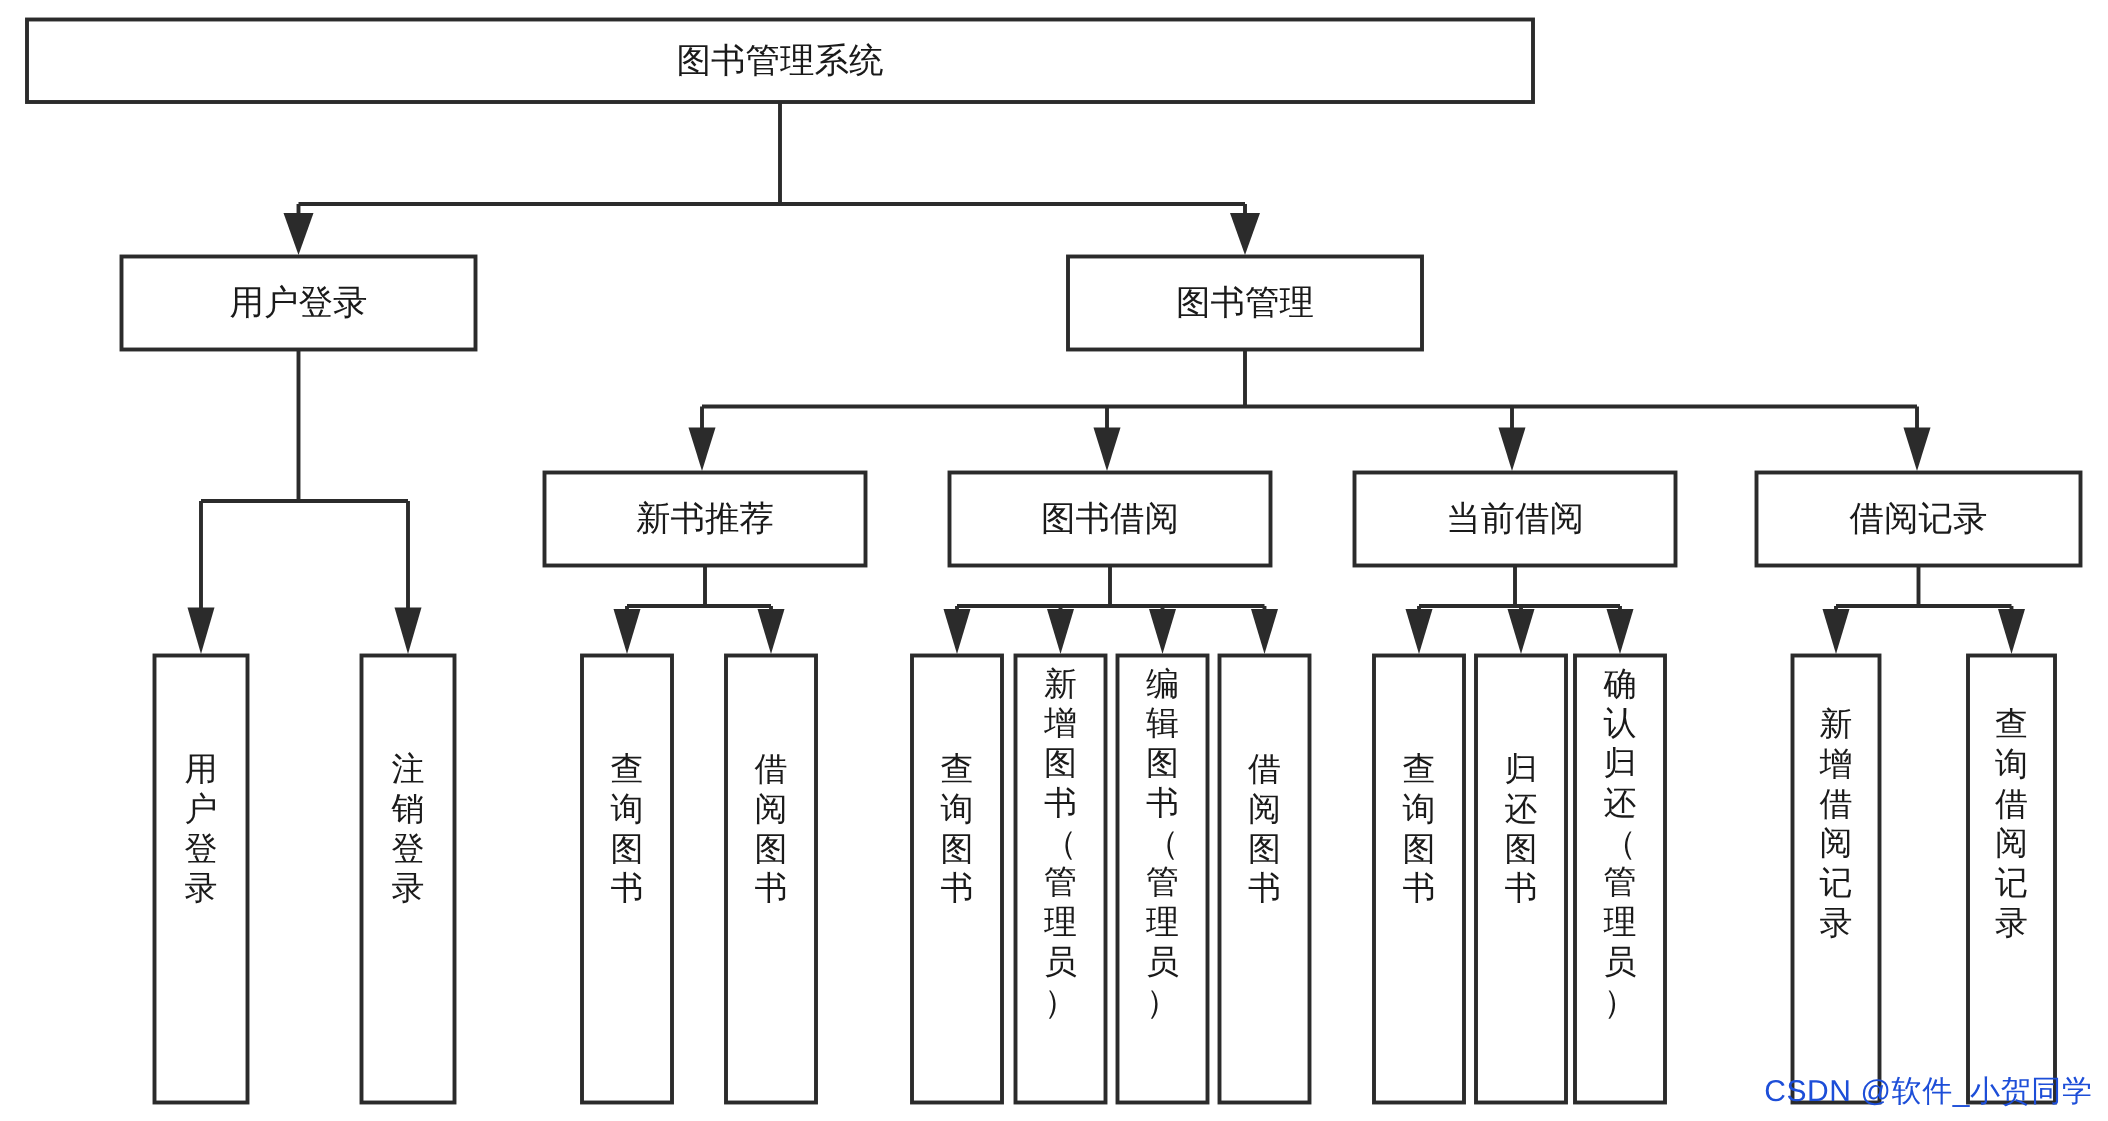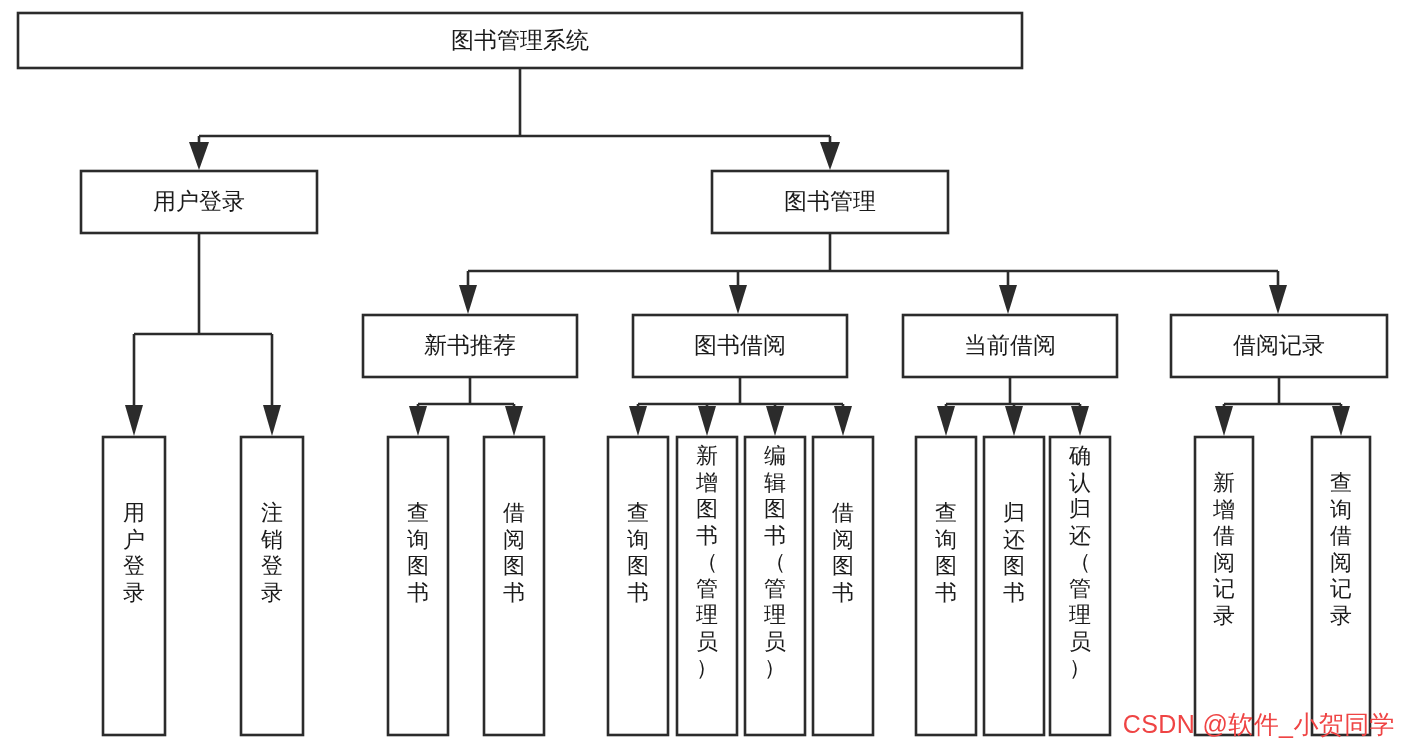--- a/index.html
+++ b/index.html
@@ -53,22 +53,22 @@
     font-family: "Liberation Sans", "DejaVu Sans", sans-serif;
     font-size: 22px;
     fill: #1a1a1a;
     text-anchor: middle;
   }
   .watermark-text {
     position: absolute;
     right: 10px;
     bottom: 6px;
     font-family: "Liberation Sans", "DejaVu Sans", sans-serif;
-    font-size: 25px;
-    color: #ef4444;
+    font-size: 20px;
+    color: #1d4ed8;
     letter-spacing: 0.4px;
     white-space: nowrap;
     pointer-events: none;
   }
 </style>
 </head>
 <body>
 
 <div id="diagram-root">
 

